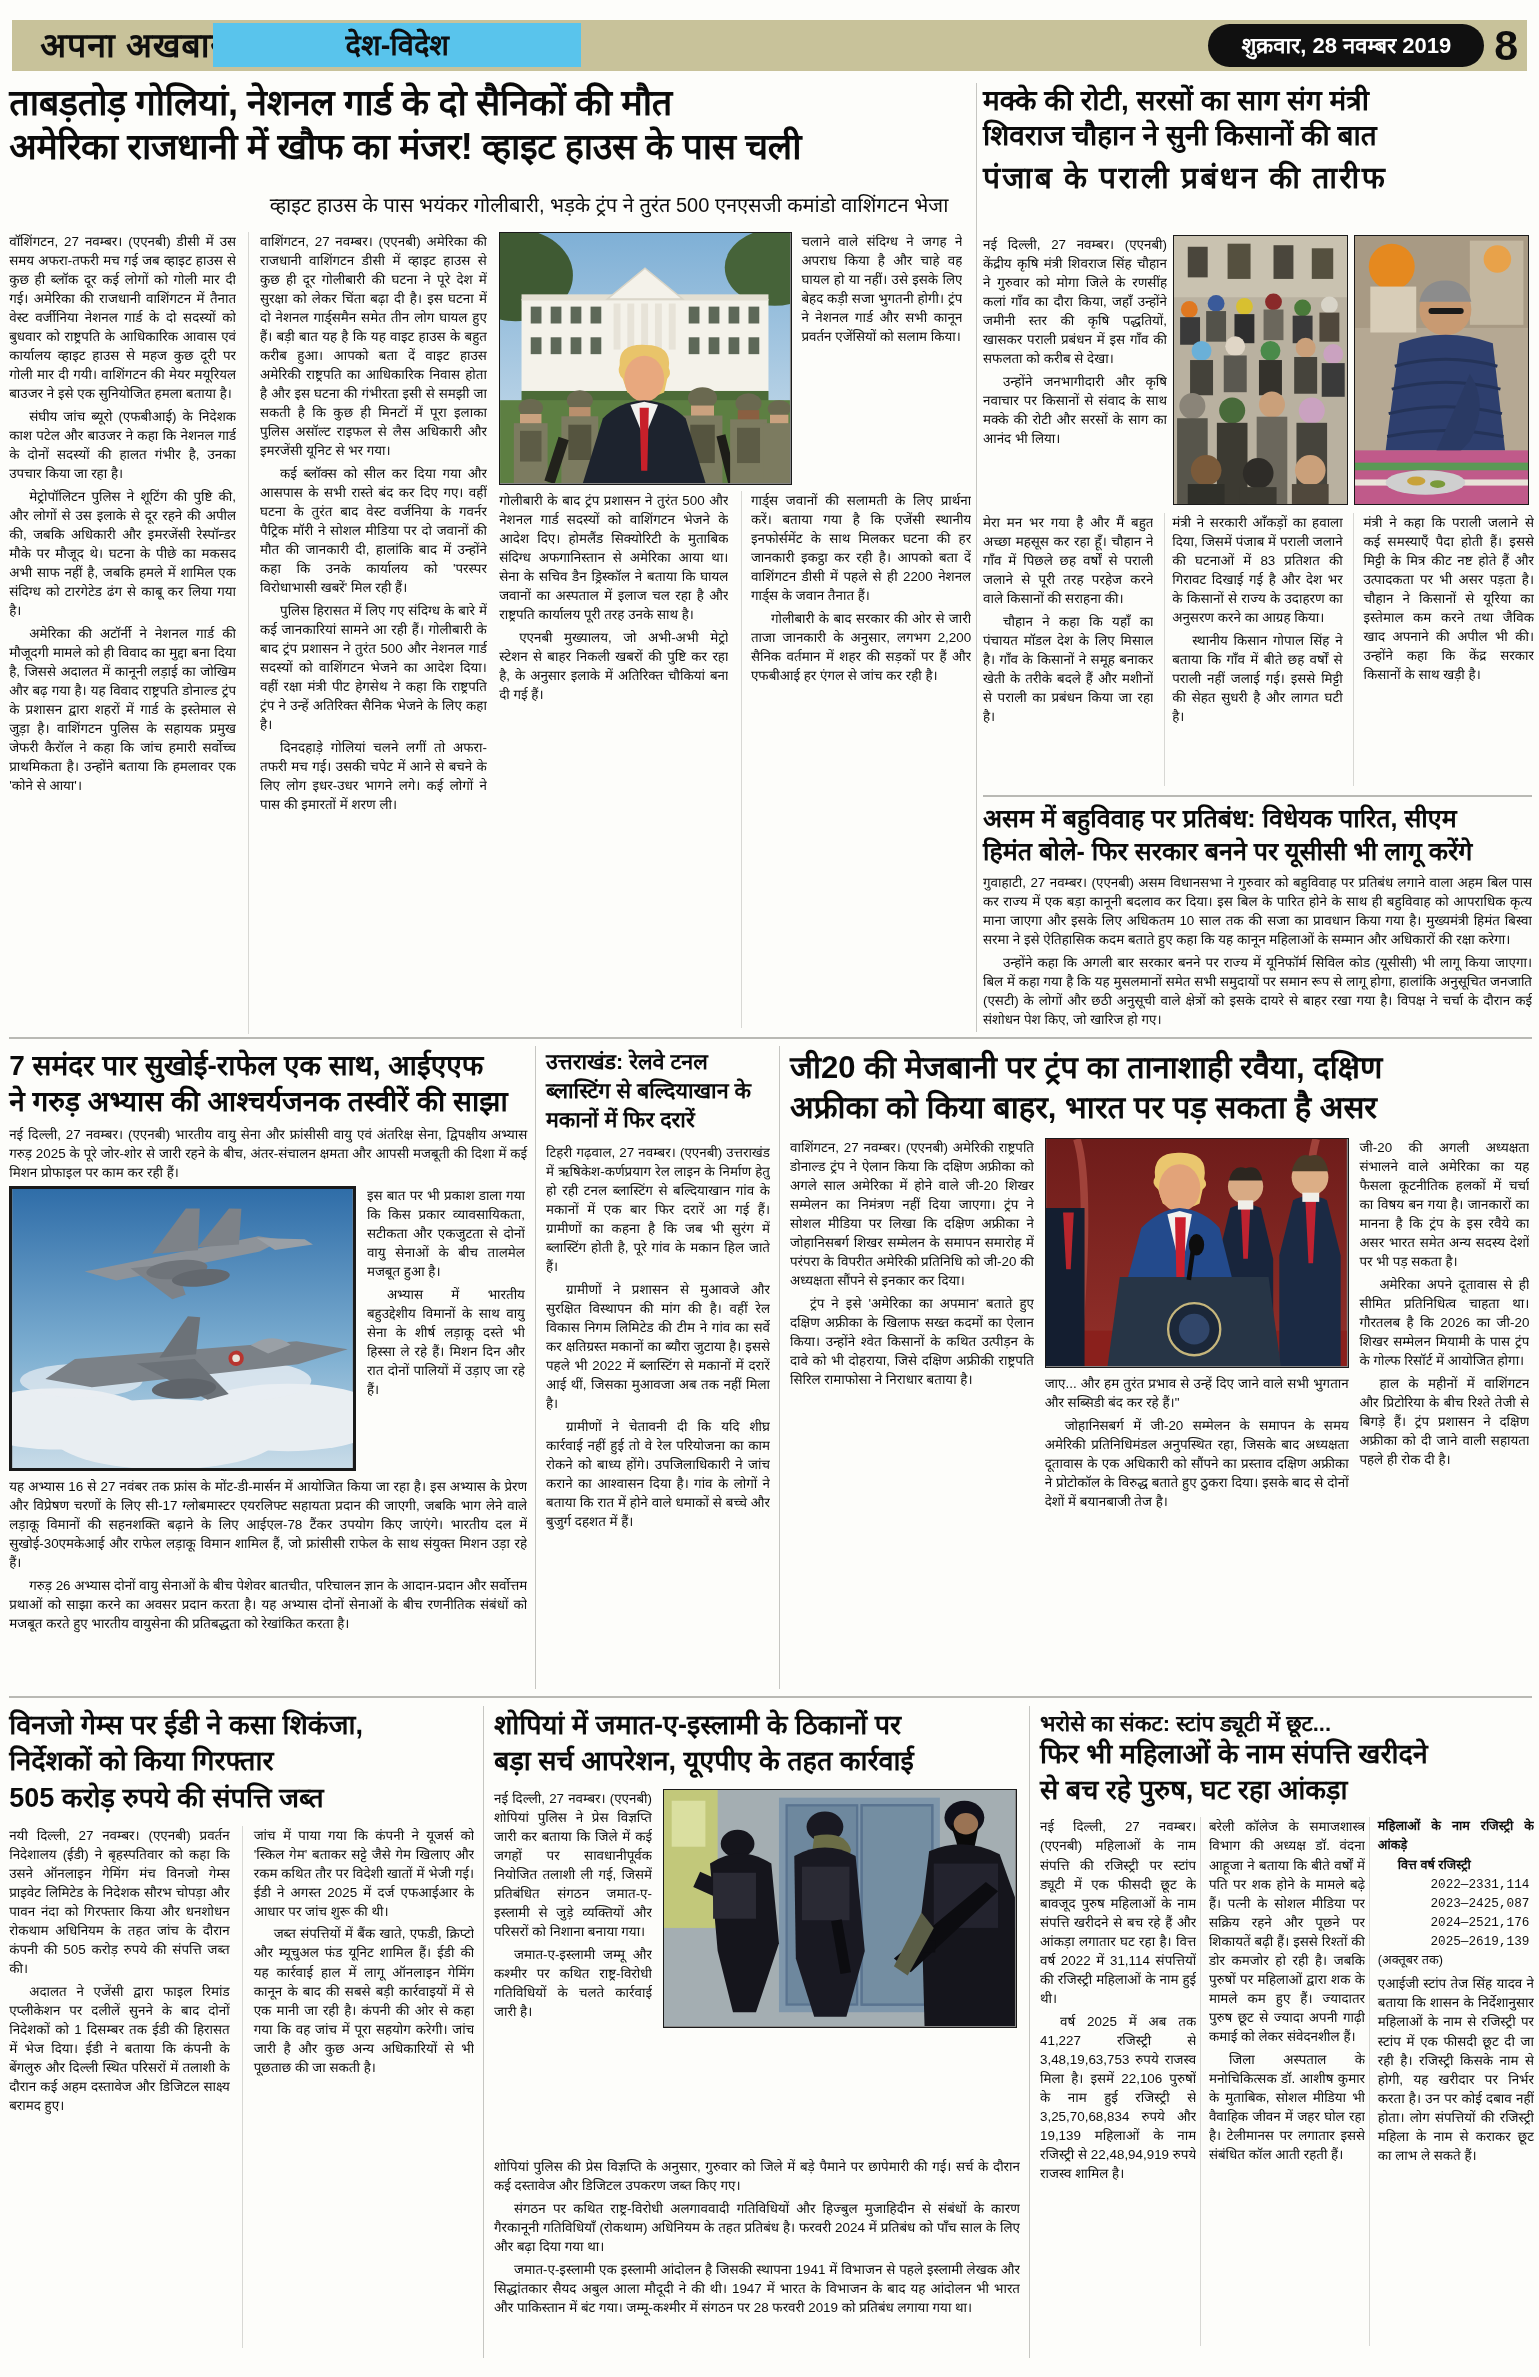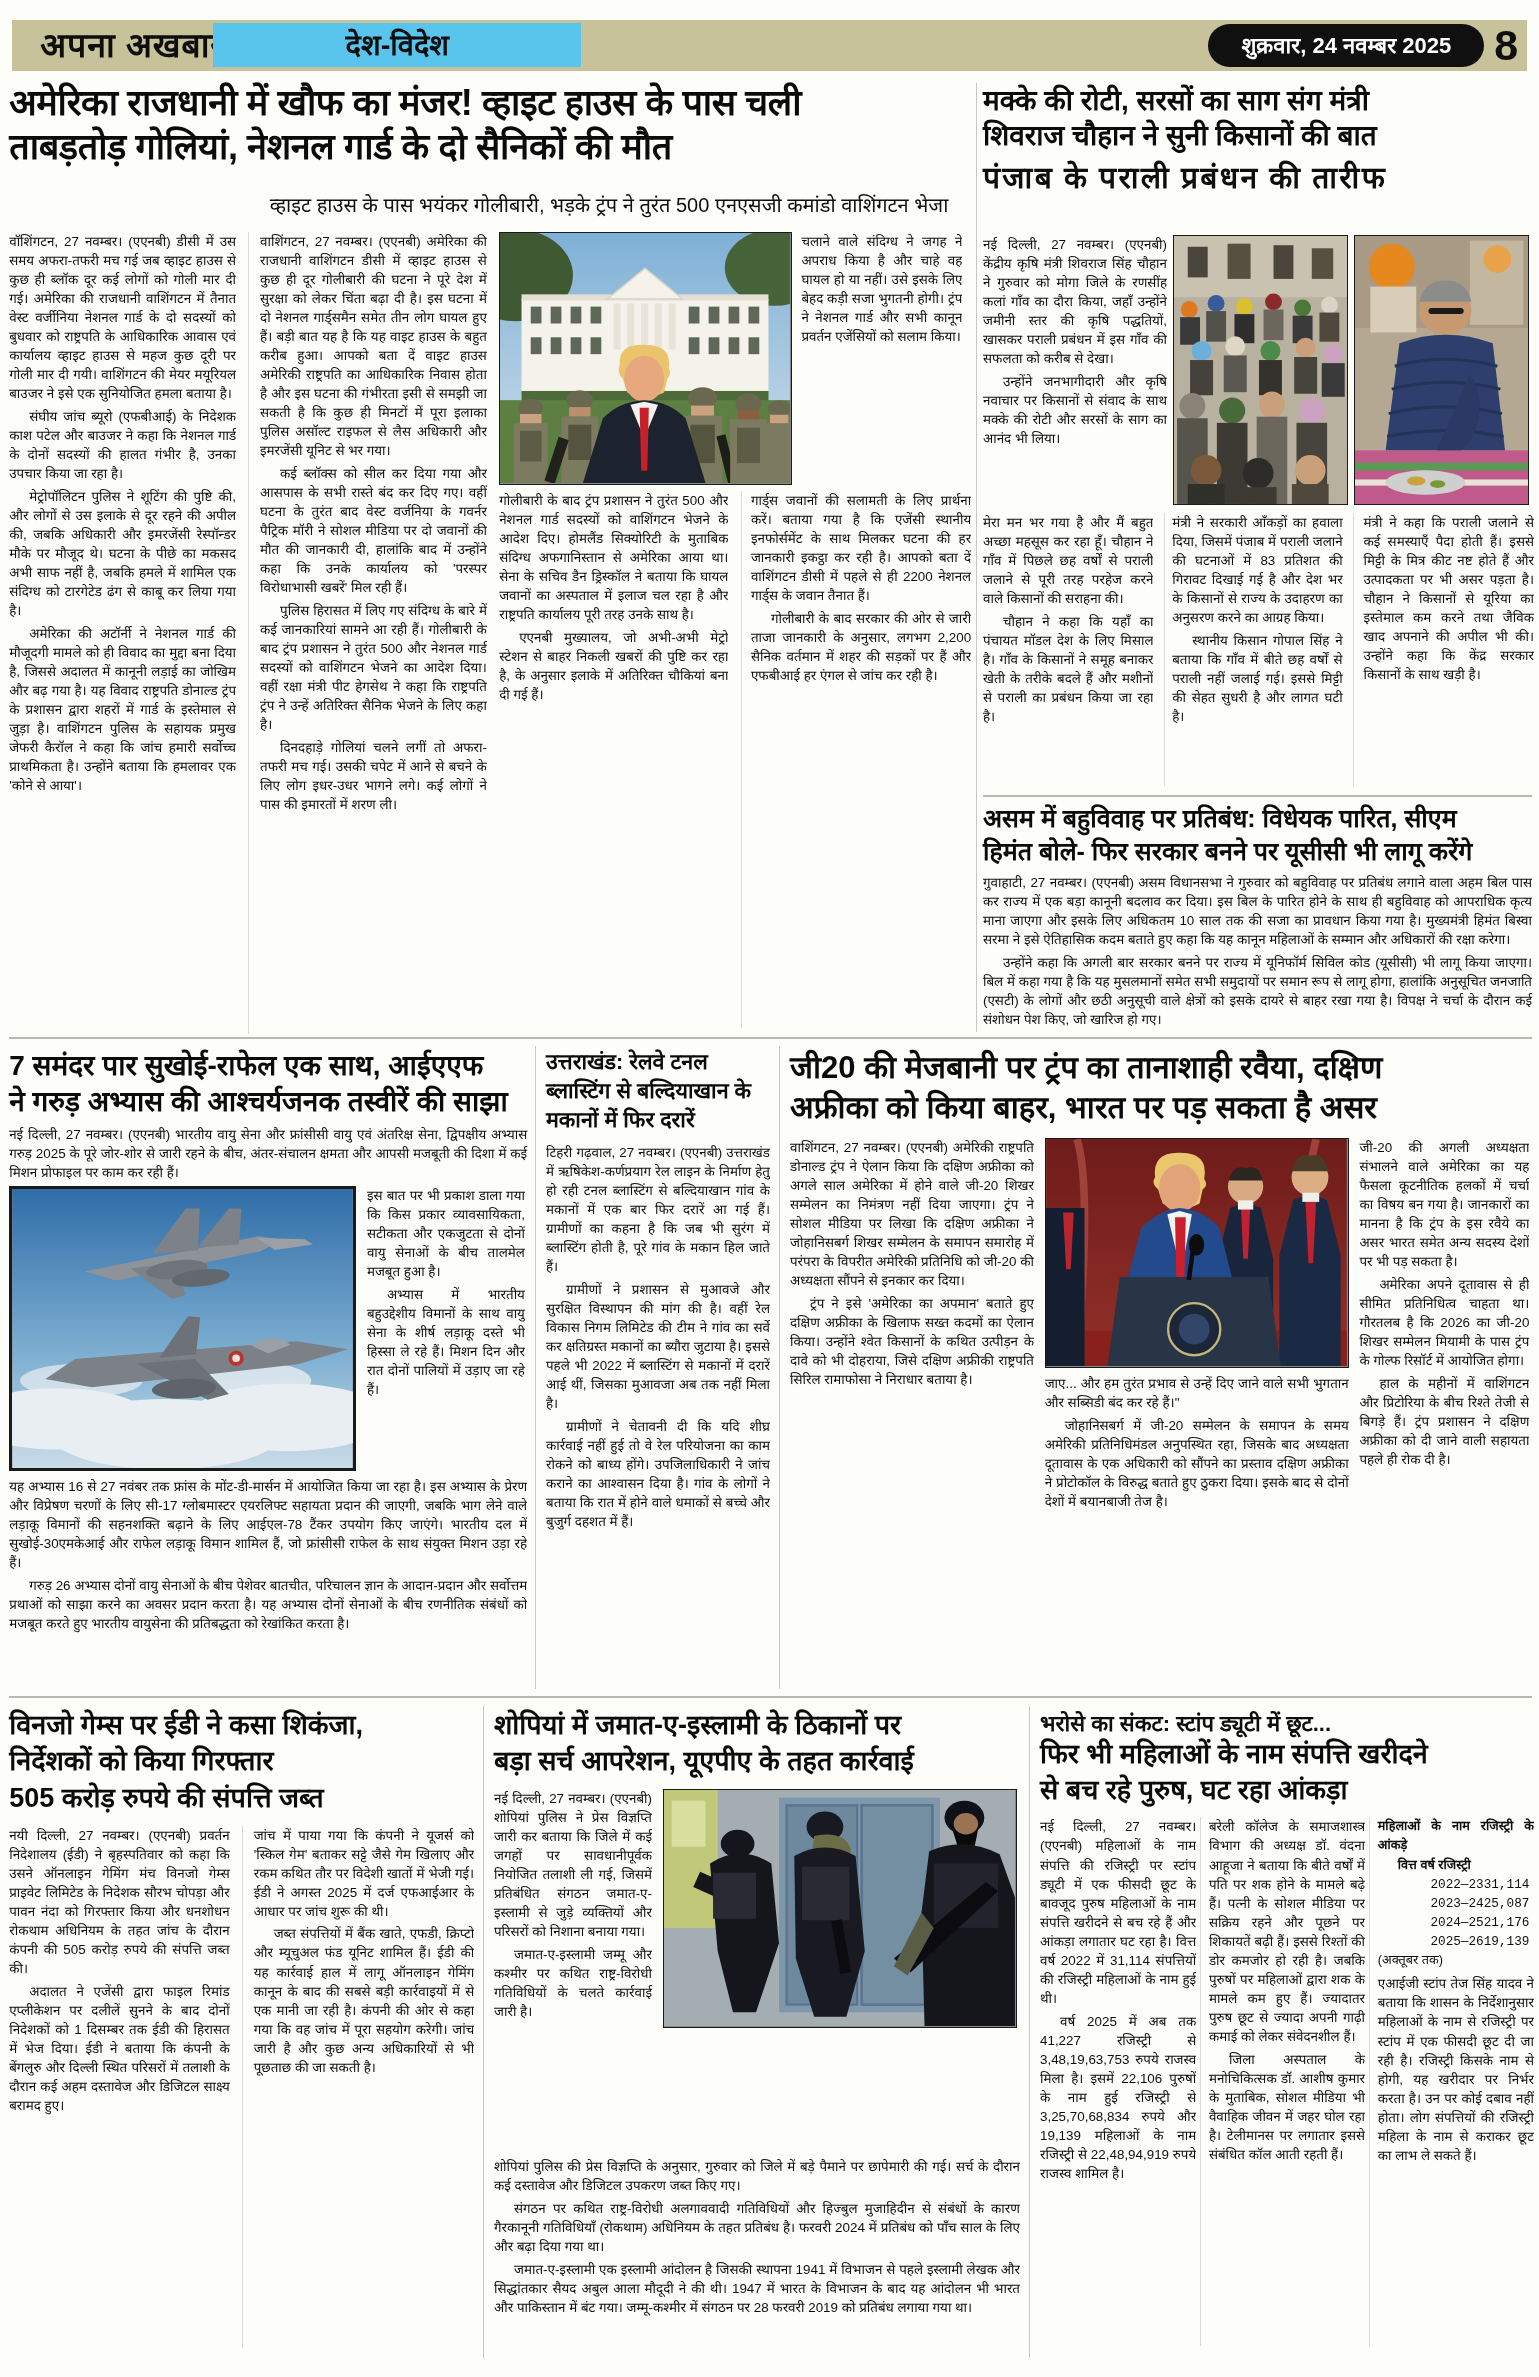--- a/index.html
+++ b/index.html
@@ -42,27 +42,27 @@
   .tbltitle{font-weight:700;}
 </style>
 </head>
 <body>
 
 <div class="page">
 
   <div class="abs hdrbar" style="left:12.3px;top:20px;width:1515px;height:51px;">
     <div class="masthead">अपना अखबार</div>
     <div class="abs sectionbox" style="left:201px;top:3.1px;width:368px;height:44px;">देश-विदेश</div>
-    <div class="abs datepill" style="left:1196px;top:3.8px;width:276px;height:43px;">शुक्रवार, 24 नवम्बर 2025</div>
+    <div class="abs datepill" style="left:1196px;top:3.8px;width:276px;height:43px;">शुक्रवार, 28 नवम्बर 2019</div>
     <div class="abs pagenum" style="right:9.2px;top:0;">8</div>
   </div>
 
   <div class="abs" style="left:9.2px;top:81px;width:962px;">
+    <div class="hl hl-lead">ताबड़तोड़ गोलियां, नेशनल गार्ड के दो सैनिकों की मौत</div>
     <div class="hl hl-lead">अमेरिका राजधानी में खौफ का मंजर! व्हाइट हाउस के पास चली</div>
-    <div class="hl hl-lead">ताबड़तोड़ गोलियां, नेशनल गार्ड के दो सैनिकों की मौत</div>
   </div>
 
   <div class="abs" style="left:983px;top:83px;width:549px;">
     <div class="hl hl-min">मक्के की रोटी, सरसों का साग संग मंत्री</div>
     <div class="hl hl-min">शिवराज चौहान ने सुनी किसानों की बात</div>
     <div class="hl-min-sub">पंजाब के पराली प्रबंधन की तारीफ</div>
   </div>
 
   <div class="abs subhead" style="left:247px;top:193px;width:724px;">व्हाइट हाउस के पास भयंकर गोलीबारी, भड़के ट्रंप ने तुरंत 500 एनएसजी कमांडो वाशिंगटन भेजा</div>
 

